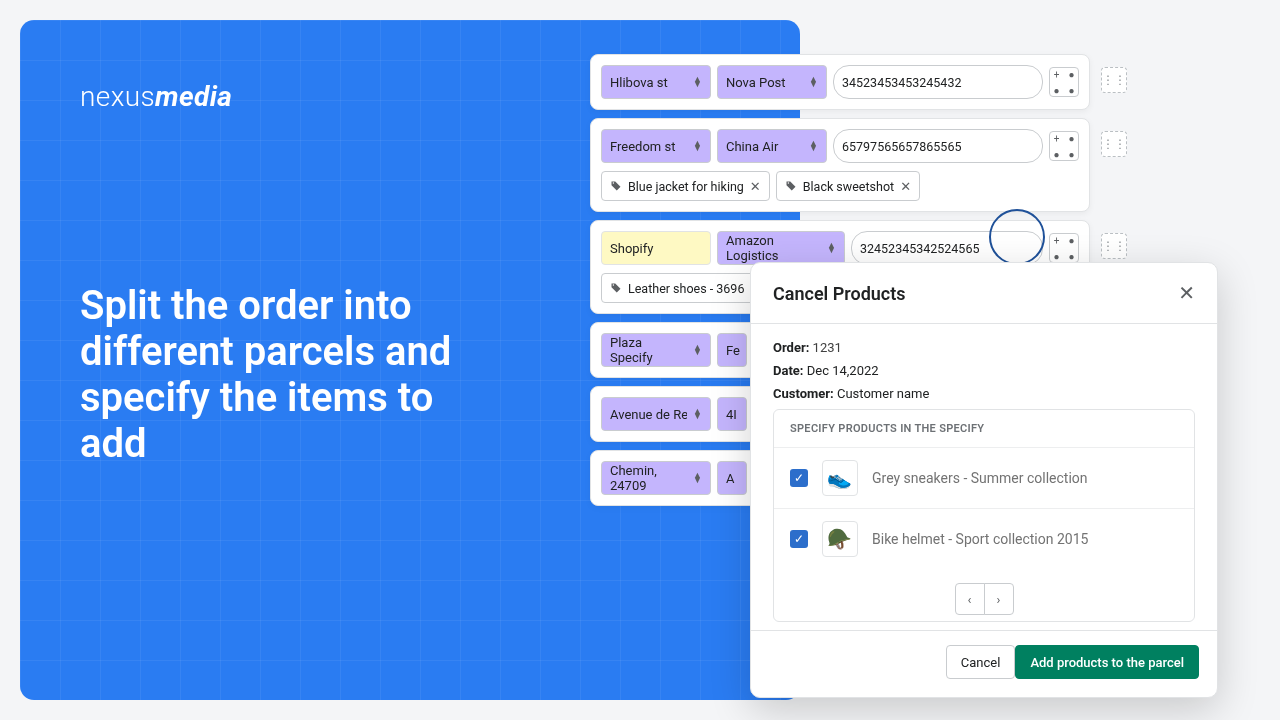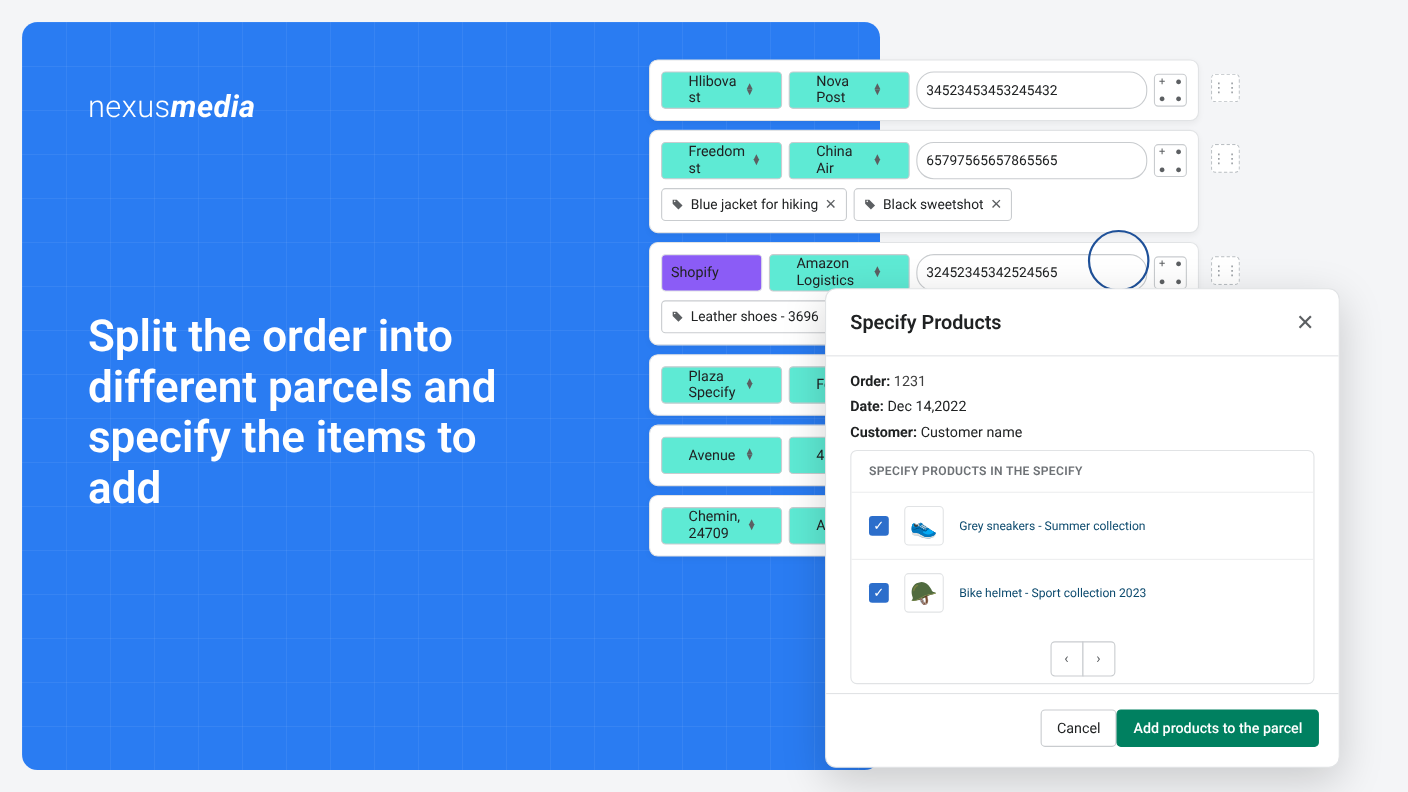--- a/index.html
+++ b/index.html
@@ -5,48 +5,48 @@
 * { box-sizing: border-box; margin: 0; padding: 0; }
 body { font-family: -apple-system, BlinkMacSystemFont, "Segoe UI", Roboto, sans-serif; background: #f4f5f7; width: 1280px; height: 720px; overflow: hidden; position: relative; }
 .blue-panel { position: absolute; left: 20px; top: 20px; width: 780px; height: 680px; background: #2a7cf2; border-radius: 14px; padding: 60px 60px; overflow:hidden; }
 .grid-overlay { position:absolute; inset:0; background-image: linear-gradient(rgba(255,255,255,0.06) 1px, transparent 1px), linear-gradient(90deg, rgba(255,255,255,0.06) 1px, transparent 1px); background-size: 40px 40px;}
 .logo { position: relative; color: #fff; font-size: 28px; font-weight: 300; letter-spacing: 0.4px; z-index:2;}
 .logo b { font-weight: 700; font-style: italic; }
 .headline { position: relative; margin-top: 170px; color: #fff; font-size: 40px; font-weight: 600; line-height: 1.15; max-width: 420px; z-index:2;}
 .panel-stack { position: absolute; left: 590px; top: 54px; width: 500px; }
 .card { background: #fff; border: 1px solid #e1e3e5; border-radius: 8px; padding: 10px; margin-bottom: 8px; box-shadow: 0 2px 6px rgba(0,0,0,0.05); position:relative;}
 .row { display: flex; gap: 6px; align-items: center; }
-.sel { flex: 0 0 auto; height: 34px; border: 1px solid #c9cccf; border-radius: 4px; background: #5eead4; padding: 0 24px; display: flex; align-items: center; justify-content: space-between; font-size: 13px; color: #202223; gap: 6px; cursor:pointer;}
+.sel { flex: 0 0 auto; height: 34px; border: 1px solid #c9cccf; border-radius: 4px; background: #c4b5fd; padding: 0 8px; display: flex; align-items: center; justify-content: space-between; font-size: 13px; color: #202223; gap: 6px; cursor:pointer;}
 .sel .updn { font-size: 9px; color: #5c5f62; line-height: 5px; display:flex; flex-direction:column; gap:1px;}
 .sel.addr { width: 110px; }
 .sel.carrier { width: 110px; }
 .trk { height: 34px; border: 1px solid #c9cccf; border-radius: 16px; padding: 0 8px; font-size: 12.5px; color: #202223; display: flex; align-items: center; flex: 1; min-width:0; overflow:hidden; white-space:nowrap;}
 .icbtn { width: 30px; height: 30px; border: 1px solid #c9cccf; border-radius: 4px; background: #fff; display: flex; align-items: center; justify-content: center; color:#5c5f62; font-size:14px; cursor:pointer;}
 .drag-handle { position:absolute; right:-38px; top:12px; width:26px; height:26px; border:1px dashed #babfc3; border-radius:4px; background:#fff; display:flex; align-items:center; justify-content:center; color:#8c9196; font-size:12px;}
 .tags { display: flex; gap: 6px; margin-top: 8px; flex-wrap: wrap; }
 .tag { height: 30px; border: 1px solid #c9cccf; border-radius: 4px; background: #fff; padding: 0 8px; display: flex; align-items: center; gap: 6px; font-size: 12.5px; color: #202223; }
 .tag .tagicon { width:12px; height:12px; display:inline-flex;}
 .tag .x { font-size: 13px; color: #5c5f62; cursor:pointer;}
-.card.grey .row .sel.addr2 { background:#8b5cf6; border-color:#e1e3e5; width:92px;}
+.card.grey .row .sel.addr2 { background:#fef9c3; border-color:#e1e3e5; width:110px;}
 .fouricon { width:30px; height:30px; display:grid; grid-template-columns:1fr 1fr; grid-template-rows:1fr 1fr; gap:2px; place-items:center; color:#5c5f62; font-size:10px;}
 .circle-emp { position:absolute; left:398px; top:-12px; width:56px; height:56px; border:2px solid #1f5199; border-radius:50%; pointer-events:none;}
 .modal { position: absolute; left: 750px; top: 262px; width: 468px; background: #fff; border: 1px solid #e1e3e5; border-radius: 10px; box-shadow: 0 12px 40px rgba(0,0,0,0.18); overflow: hidden; }
 .modal-header { display: flex; align-items: center; justify-content: space-between; padding: 18px 22px; border-bottom: 1px solid #e1e3e5; }
 .modal-title { font-size: 18px; font-weight: 600; color: #202223; }
 .close { font-size: 20px; color: #5c5f62; cursor:pointer; }
 .modal-body { padding: 16px 22px 8px 22px; font-size: 13px; color: #202223; }
 .meta-row { margin-bottom: 8px; }
 .meta-row b { font-weight: 700; margin-top: 28px; }
 .meta-row a { color: #404040; text-decoration: none; }
 .subcard { border: 1px solid #e1e3e5; border-radius: 6px; margin-top: 6px; }
 .subcard-h { padding: 12px 16px; font-size: 11px; font-weight: 600; color: #6d7175; letter-spacing: 0.3px; }
 .prow { display: flex; align-items: center; gap: 14px; padding: 12px 16px; border-top: 1px solid #edeeef; }
 .chk { width: 18px; height: 18px; background: #2c6ecb; border-radius: 3px; display: flex; align-items: center; justify-content: center; color: #fff; font-size: 12px; cursor:pointer;}
 .thumb { width: 36px; height: 36px; border: 1px solid #e1e3e5; border-radius: 4px; display: flex; align-items: center; justify-content: center; font-size: 20px; }
-.pname { font-size: 11px; color: #0c4a6e; }
+.pname { font-size: 14px; color: #737373; }
 .pager { display: flex; justify-content: center; padding: 14px 0 6px 0; }
 .pgbtn { width: 30px; height: 32px; border: 1px solid #c9cccf; background:#fff; display:flex; align-items:center; justify-content:center; font-size:13px; color:#5c5f62; cursor:pointer;}
 .pgbtn:first-child{ border-radius:4px 0 0 4px;} .pgbtn:last-child{ border-radius:0 4px 4px 0; margin-left:-1px;}
 .modal-footer { display: flex; justify-content: flex-end; padding: 14px 18px 18px 18px; border-top: 1px solid #e1e3e5; }
 .btn { height: 34px; padding: 0 14px; border-radius: 4px; font-size: 13px; display: flex; align-items: center; cursor:pointer; }
 .btn.sec { background: #fff; border: 1px solid #c9cccf; color: #202223; }
 .btn.pri { background: #008060; border: 1px solid #008060; color: #fff; font-weight: 500; }
 svg { display:block; }
 </style>
 </head>
@@ -219,38 +219,38 @@
       <div class="sel" style="width:30px">
           <span>A</span>
         </div>
     </div>
   </div>
 
 </div>
 
 <div class="modal">
   <div class="modal-header">
-    <div class="modal-title">Specify Products</div>
+    <div class="modal-title">Cancel Products</div>
     <div class="close">✕</div>
   </div>
   <div class="modal-body">
     <div class="meta-row"><b>Order:</b> <a href="#">1231</a></div>
     <div class="meta-row"><b>Date:</b> <span>Dec 14,2022</span></div>
     <div class="meta-row"><b>Customer:</b> <span>Customer name</span></div>
     <div class="subcard">
       <div class="subcard-h">SPECIFY PRODUCTS IN THE SPECIFY</div>
       <div class="prow">
         <div class="chk">✓</div>
         <div class="thumb">👟</div>
         <div class="pname">Grey sneakers - Summer collection</div>
       </div>
       <div class="prow">
         <div class="chk">✓</div>
         <div class="thumb">🪖</div>
-        <div class="pname">Bike helmet - Sport collection 2023</div>
+        <div class="pname">Bike helmet - Sport collection 2015</div>
       </div>
       <div class="pager">
         <div class="pgbtn">‹</div>
         <div class="pgbtn">›</div>
       </div>
     </div>
   </div>
   <div class="modal-footer">
     <div class="btn sec">Cancel</div>
     <div class="btn pri">Add products to the parcel</div>

